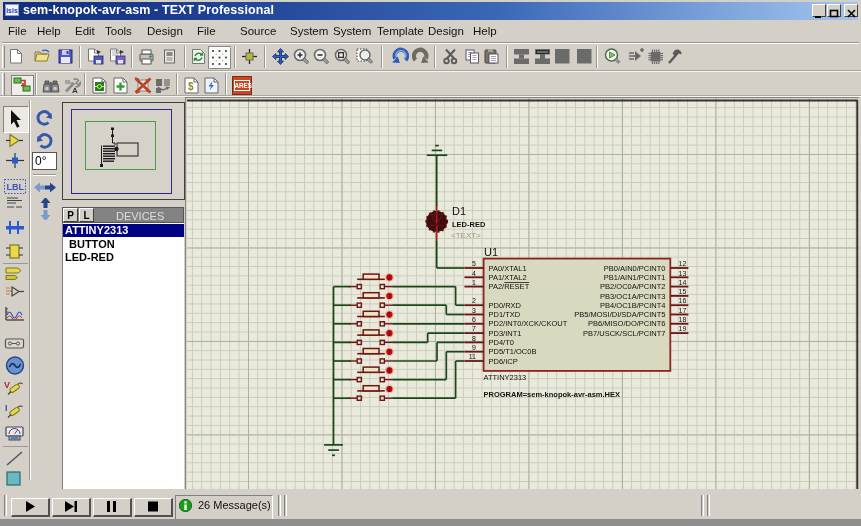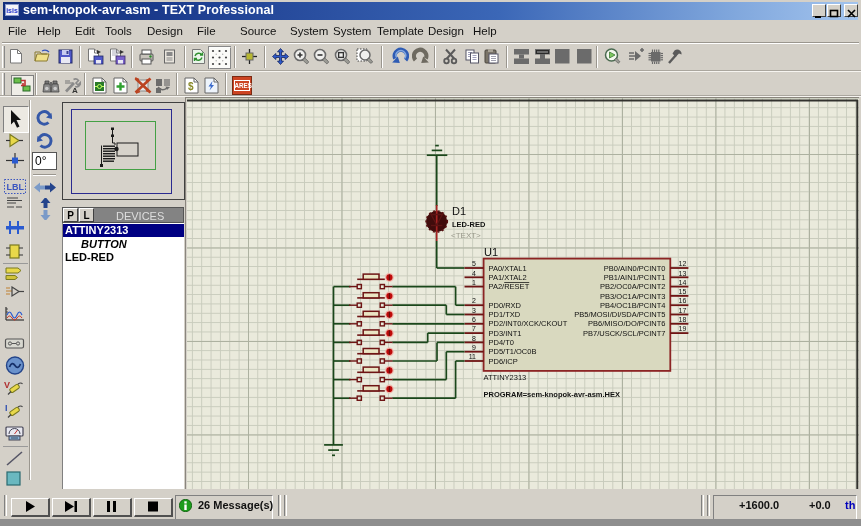--- a/index.html
+++ b/index.html
@@ -45,21 +45,21 @@
       linear-gradient(to right,#ADB1A0 1px, transparent 1px),
       linear-gradient(to bottom,#C8CBBC 1px, transparent 1px),
       linear-gradient(to right,#C8CBBC 1px, transparent 1px);
     background-size: 93.5px 93.5px, 93.5px 93.5px, 9.35px 9.35px, 9.35px 9.35px;
     background-position: 0 57px, 61px 0, 0 0.9px, 4.9px 0;
   }
   
   #sbar { left:0; top:489px; width:861px; height:30px; background:#D4D0C8; z-index:5; }
   .pbtn { position:absolute; top:9px; width:39px; height:19px; background:#D4D0C8;
     border-top:1.5px solid #fff; border-left:1.5px solid #fff; border-right:2px solid #505050; border-bottom:2px solid #505050; }
-  .spanel { position:absolute; top:6px; height:27px; border:1px solid #808080; border-bottom-color:#fff; border-right-color:#fff; font-size:11px; color:#111; white-space:nowrap;font-weight:bold; }
+  .spanel { position:absolute; top:6px; height:27px; border:1px solid #808080; border-bottom-color:#fff; border-right-color:#fff; font-size:11px; color:#111; white-space:nowrap; }
   .sgrip { position:absolute; top:6px; width:3px; height:21px; border-left:1px solid #808080; border-right:1px solid #fff; }
   #bstrip { left:0; top:519px; width:861px; height:7px; background:#8E8E8E; z-index:6; }
 </style>
 </head>
 <body>
 
 <div class="abs" id="title"></div>
 <div class="abs" id="appico">isis</div>
 <div class="abs" id="ttext">sem-knopok-avr-asm - TEXT Professional</div>
 <div class="abs wbtn" style="left:812px;"><svg width="11" height="10">
@@ -141,21 +141,21 @@
   </svg>
 </div>
 
 <div class="abs" id="devhdr">
   <span style="position:absolute;left:53px;top:2px;text-align:center;">DEVICES</span>
   <div class="plbtn" style="left:0px;">P</div>
   <div class="plbtn" style="left:16px;">L</div>
 </div>
 <div class="abs" id="devlist">
   <div id="devsel">ATTINY2313</div>
-  <div style="position:absolute;left:18px;top:15px;font-style:italic;">BUTTON</div>
+  <div style="position:absolute;left:6px;top:15px;">BUTTON</div>
   <div style="position:absolute;left:2px;top:28px;">LED-RED</div>
 </div>
 
 <div class="abs" id="canvas">
   <svg class="abs" style="left:-187px;top:-97px" width="861" height="526" font-family="Liberation Sans, sans-serif">
 
     <line x1="187" y1="100.5" x2="858" y2="100.5" stroke="#32322e" stroke-width="2"></line>
     <line x1="857.3" y1="100" x2="857.3" y2="489" stroke="#32322e" stroke-width="2"></line>
     <g id="schematic">
 <g stroke="#1A471A" stroke-width="1.7" fill="none">
@@ -376,25 +376,20 @@
       <circle cx="6.5" cy="6.5" r="6.2" fill="none" stroke="#0a5a0a" stroke-width="0.8"></circle>
       <rect x="5.3" y="5.5" width="2.4" height="5.5" fill="#fff"></rect>
       <rect x="5.3" y="2.3" width="2.4" height="2.2" fill="#fff"></rect>
     </svg>
     <span style="position:absolute;left:22px;top:3px;">26 Message(s)</span>
   </div>
   <div class="sgrip" style="left:278px"></div>
   <div class="sgrip" style="left:284px"></div>
   <div class="sgrip" style="left:701px"></div>
   <div class="sgrip" style="left:707px"></div>
-  <div class="spanel" style="left:713px;width:144px;">
-    <span style="position:absolute;left:25px;top:3px;">+1600.0</span>
-    <span style="position:absolute;left:95px;top:3px;">+0.0</span>
-    <span style="position:absolute;left:131px;top:3px;color:#0000bb;">th</span>
-  </div>
 </div>
 <div class="abs" id="bstrip"></div>
 
 <svg class="abs" style="left:8px;top:48px" width="17" height="17">
     <path d="M2.5 1.5 h7 l4 4 v9.5 h-11 z" fill="#fff" stroke="#777" stroke-width="1"></path>
     <path d="M9.5 1.5 v4 h4" fill="none" stroke="#777" stroke-width="1"></path>
   </svg>
 <svg class="abs" style="left:34px;top:48px" width="17" height="17">
     <path d="M1 13 L3 6 H15 L13 13 Z" fill="#EFE08A" stroke="#8a7a30" stroke-width="1"></path>
     <path d="M1 13 V4 h5 l1.5 2 H13" fill="none" stroke="#8a7a30" stroke-width="1"></path>

